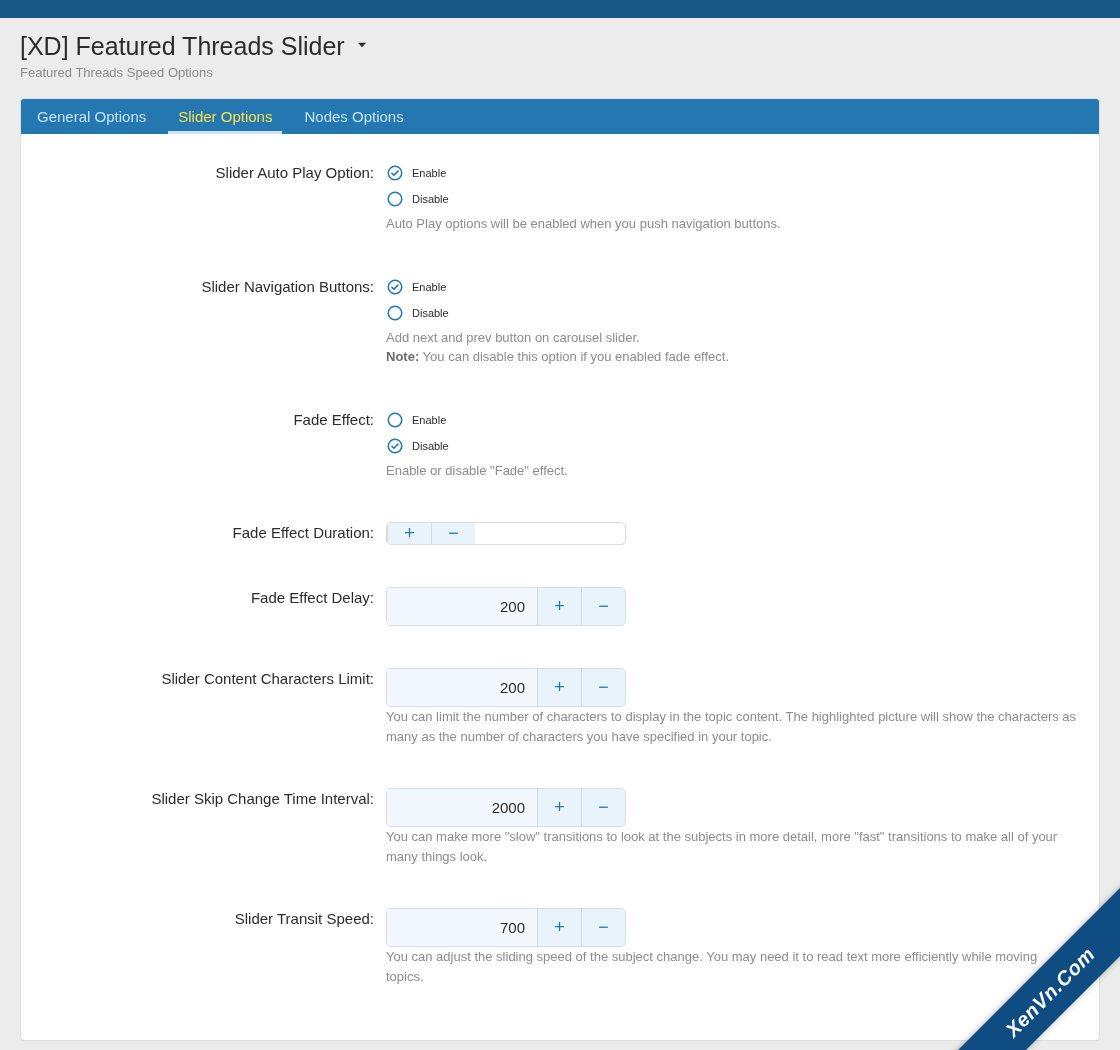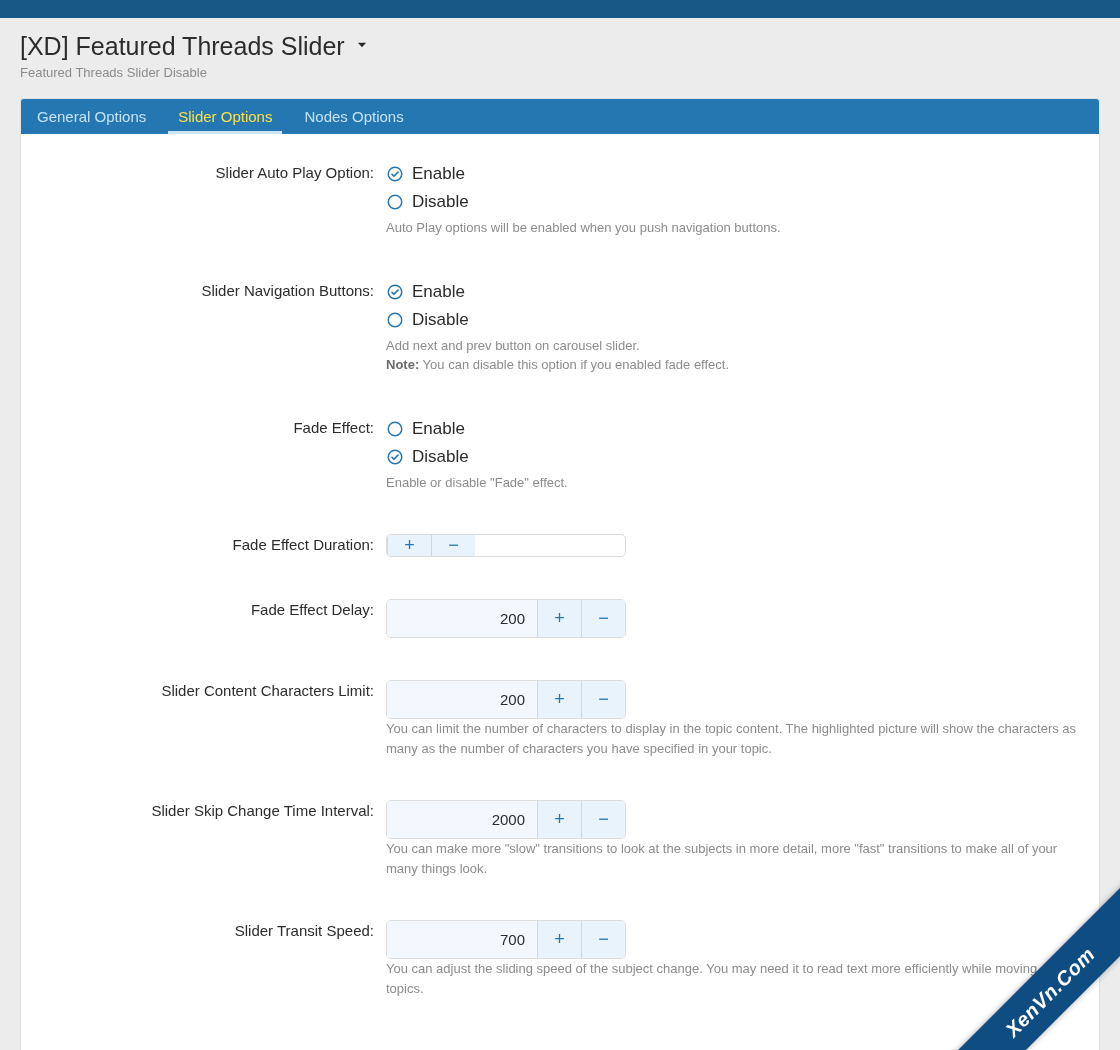--- a/index.html
+++ b/index.html
@@ -13,21 +13,21 @@
 .subtitle { color: #8c8c8c; font-size: 13px; margin-top: 4px; }
 .tabs { margin-top: 18px; background: #2577b1; display:flex; border: 1px solid #dfdfdf; border-bottom:none; border-radius: 4px 4px 0 0; overflow:hidden; }
 .tab { padding: 9px 16px; color: #c6e2f5; font-size: 15px; cursor:pointer; position:relative; }
 .tab.active { color: #fde047; }
 .tab.active::after { content:""; position:absolute; left:6px; right:6px; bottom:0; height:3px; background:#cfe5f4; }
 .panel { background:#fff; border:1px solid #dfdfdf; border-top:none; padding: 20px 0; border-radius: 0 0 4px 4px; position:relative; }
 .row { display:flex; padding: 8px 0; }
 .row + .row-space { height: 26px; }
 .lbl { width: 365px; padding-right: 12px; text-align:right; font-size:15px; color:#2c2c2c; padding-top:2px; }
 .ctrl { flex:1; padding-right: 22px; }
-.radio-line { display:flex; align-items:center; gap:8px; padding: 2px 0 6px; font-size:17px; cursor:pointer; }
+.radio-line { display:flex; align-items:center; gap:8px; padding: 2px 0 6px; font-size:11px; cursor:pointer; }
 .radio-ic { width:18px; height:18px; display:inline-flex; align-items:center; justify-content:center; }
 .radio-ic svg { width:18px; height:18px; }
 .help { color:#8c8c8c; font-size:13px; line-height:1.5; }
 .help strong { color:#6b6b6b; }
 .numbox { display:flex; width:240px; border:1px solid #dcdcdc; border-radius:5px; overflow:hidden; }
 .numbox input { flex:1; border:none; background:#f2f8fd; padding:10px 12px; text-align:right; font-size:15px; color:#2c2c2c; outline:none; min-width:0; }
 .numbtn { width:44px; background:#e9f3fb; border-left:1px solid #d0d9e0; color:#2577b1; font-size:18px; display:flex; align-items:center; justify-content:center; cursor:pointer; user-select:none; }
 .watermark { position:fixed; right:0; bottom:0; width:170px; height:170px; pointer-events:none; overflow:hidden; }
 .wm-band { position:absolute; width:320px; height:48px; background:#0f4c81; transform: rotate(-45deg); transform-origin: center; right:-90px; bottom:34px; display:flex; align-items:center; justify-content:center; color:#fff; font-style:italic; font-weight:bold; font-size:20px; letter-spacing:0.5px; box-shadow:0 0 6px rgba(0,0,0,0.3); }
 </style>
@@ -38,21 +38,21 @@
 
 <div class="page">
   <div class="title-row">
     <h1 class="page-title">[XD] Featured Threads Slider</h1>
     <span class="caret">
       <svg viewBox="0 0 24 24">
           <path d="M5 8l7 8 7-8z" fill="#2c2c2c"></path>
         </svg>
     </span>
   </div>
-  <div class="subtitle">Featured Threads Slider Disable</div>
+  <div class="subtitle">Featured Threads Speed Options</div>
 
   <div class="tabs">
     <div class="tab">General Options</div>
     <div class="tab active">Slider Options</div>
     <div class="tab">Nodes Options</div>
   </div>
 
   <div class="panel">
 
     <div class="row">

